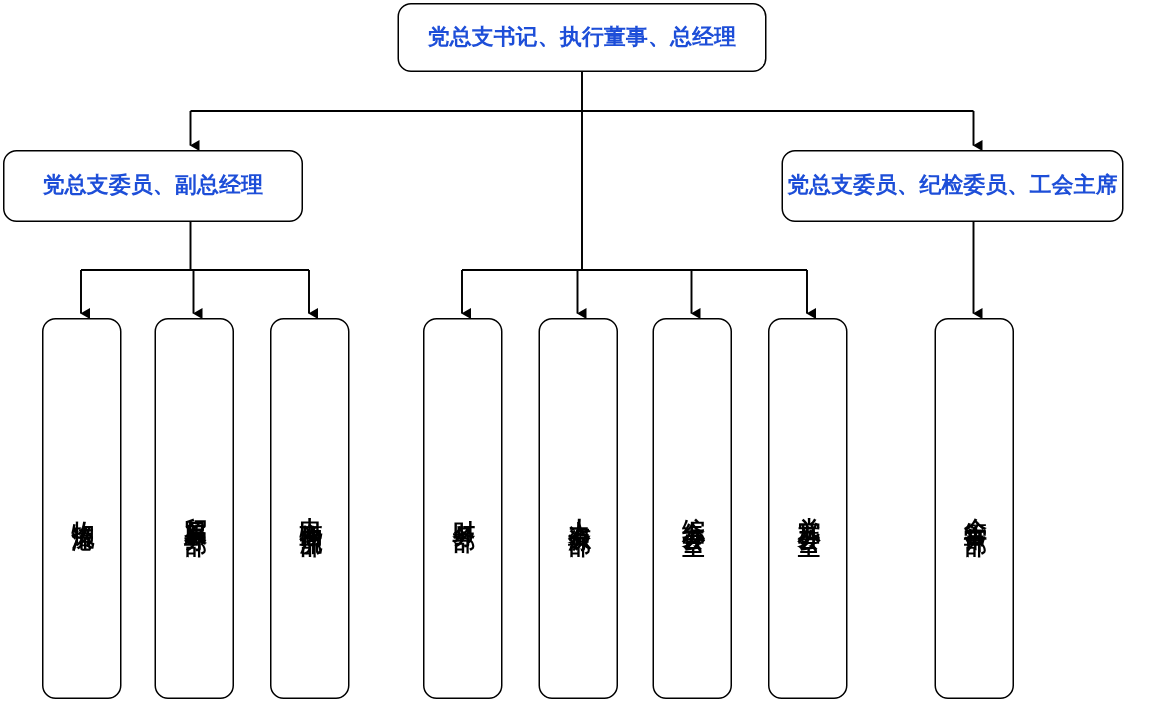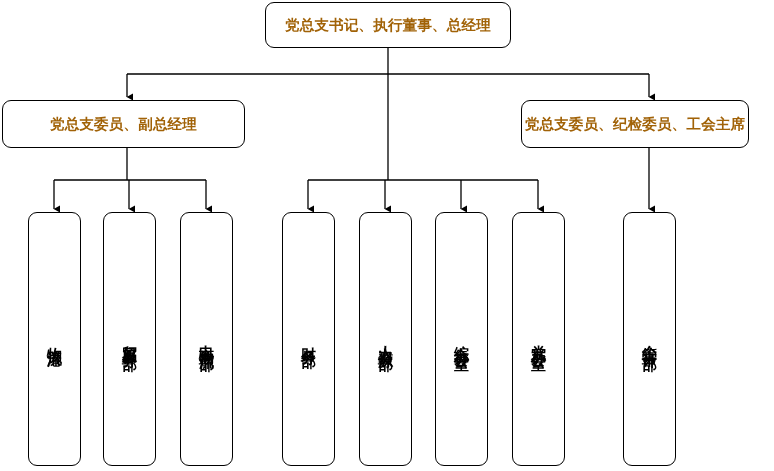--- a/index.html
+++ b/index.html
@@ -32,21 +32,21 @@
     border: 1px solid #000000;
     border-radius: 9px;
     display: flex;
     align-items: center;
     justify-content: center;
     z-index: 2;
   }
   .node.horizontal .node-label {
     font-size: 14.5px;
     line-height: 1.25;
-    color: #a16207;
+    color: #1d4ed8;
     letter-spacing: 0.2px;
     white-space: nowrap;
     font-weight: 700;
     text-align: right;
   }
   .node.vertical {
     align-items: center;
     justify-content: center;
   }
   .node.vertical .node-label {
@@ -95,21 +95,21 @@
     <path d="M461,180 L461,209" stroke="#000000" stroke-width="1.3" fill="none" marker-end="url(#arrowhead)"></path>
     <path d="M538,180 L538,209" stroke="#000000" stroke-width="1.3" fill="none" marker-end="url(#arrowhead)"></path>
 
     <path d="M649,148 L649,209" stroke="#000000" stroke-width="1.3" fill="none" marker-end="url(#arrowhead)"></path>
   </svg>
 
   <div class="node horizontal" style="left:265px; top:2px; width:246px; height:46px;">
     <span class="node-label">党总支书记、执行董事、总经理</span>
   </div>
 
-  <div class="node horizontal" style="left:2px; top:100px; width:243px; height:48px;">
+  <div class="node horizontal" style="left:2px; top:100px; width:200px; height:48px;">
     <span class="node-label">党总支委员、副总经理</span>
   </div>
 
   <div class="node horizontal" style="left:521px; top:100px; width:228px; height:48px;">
     <span class="node-label">党总支委员、纪检委员、工会主席</span>
   </div>
 
   <div class="node vertical" style="left:28px; top:212px; width:53px; height:254px;">
     <span class="node-label">物流港</span>
   </div>

